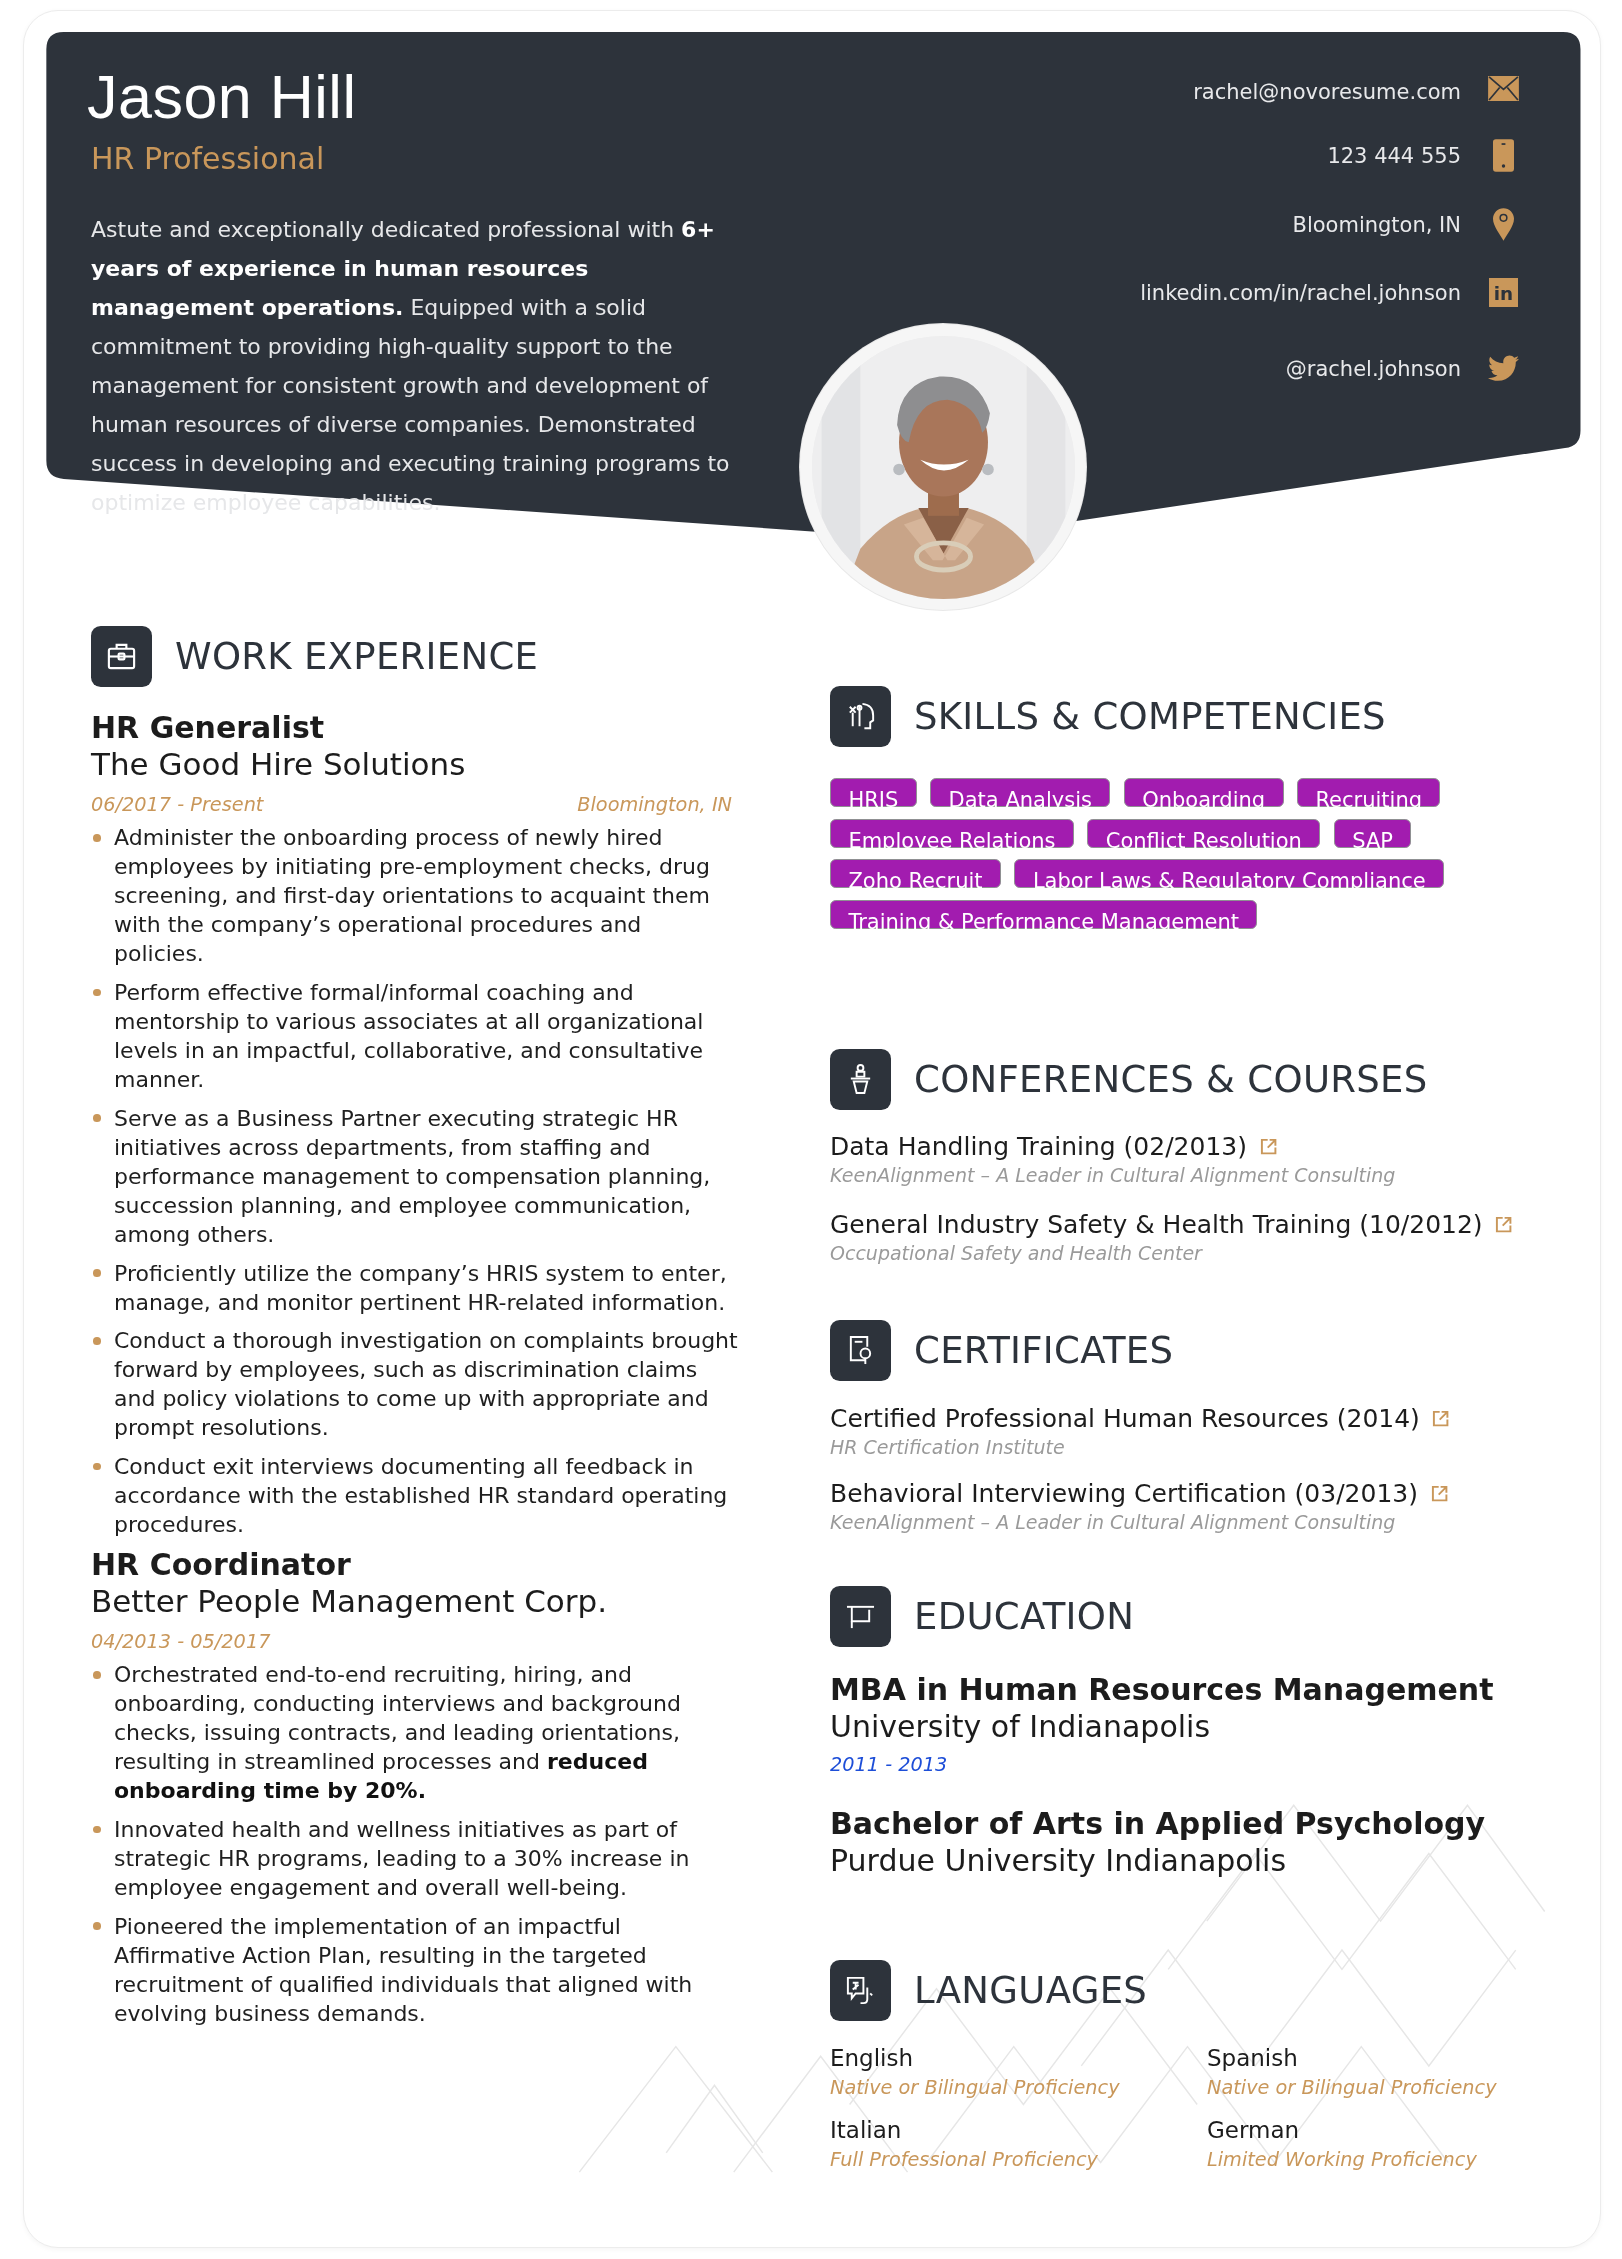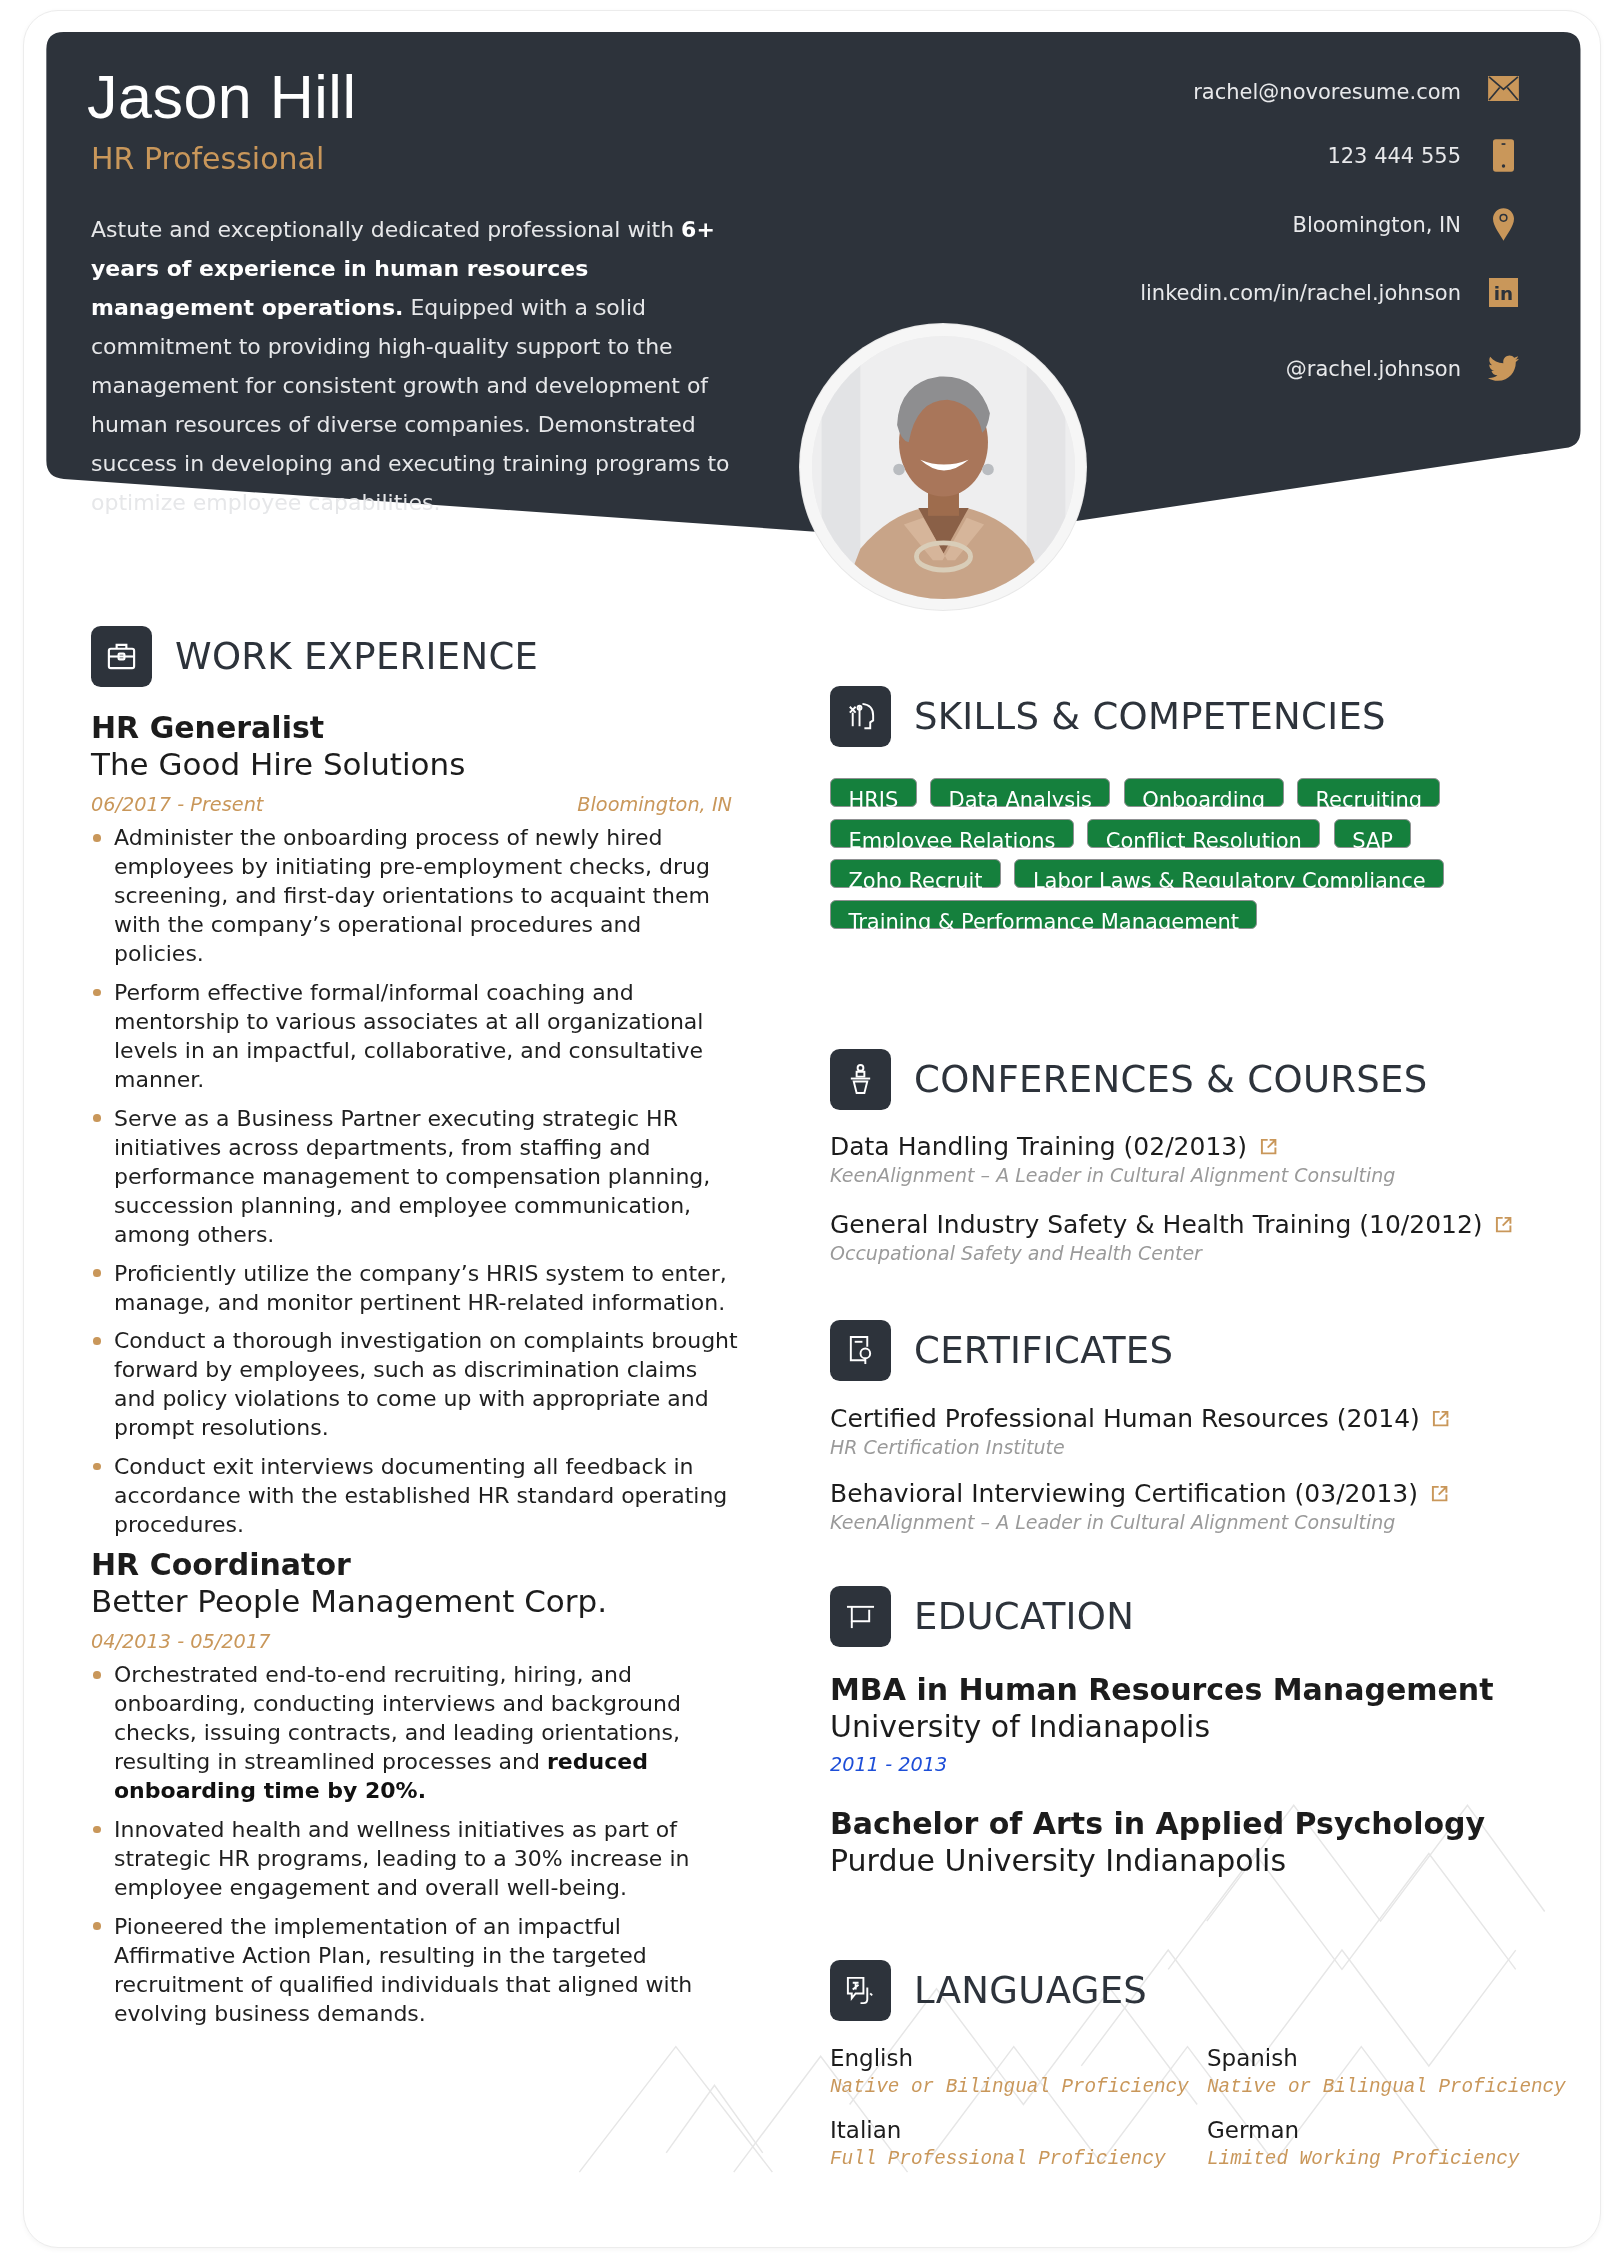--- a/index.html
+++ b/index.html
@@ -50,33 +50,33 @@
   .job-title { font-size: 30px; font-weight: 700; color: #1c1c1c; line-height: 37px; }
   .job-company { font-size: 31px; color: #1c1c1c; line-height: 37px; }
   .job-meta { display: flex; justify-content: space-between; font-size: 19.3px; font-style: italic; color: #c9975a; margin-top: 7.7px; line-height: 27px; width: 641px; }
   .bullets { list-style: none; margin-top: 5.8px; }
   .bullets li { position: relative; padding-left: 23px; font-size: 22px; line-height: 29px; color: #1f1f1f; margin-bottom: 9.7px; }
   .bullets li::before { content: ""; position: absolute; left: 1.9px; top: 10.6px; width: 7.7px; height: 7.7px; border-radius: 50%; background: #c9975a; }
   .bullets li b { font-weight: 700; color: #111; }
 
   .right-col { position: absolute; left: 830px; width: 734px; }
   .tags { display: flex; flex-wrap: wrap; gap: 11.6px 13.5px; width: 676px; }
-  .tag { background: #15803d; color: #ffffff; font-size: 21px; padding: 0 17.4px; height: 29px; line-height: 43px; border-radius: 5.8px; border: 1px solid #8f9092; }
+  .tag { background: #a21caf; color: #ffffff; font-size: 21px; padding: 0 17.4px; height: 29px; line-height: 43px; border-radius: 5.8px; border: 1px solid #8f9092; }
 
   .entry-title { font-size: 25px; color: #1c1c1c; line-height: 33px; display: flex; align-items: center; }
   .entry-sub { font-size: 19px; font-style: italic; color: #9a9a9a; line-height: 25px; }
   .ext-icon { margin-left: 11.6px; display: inline-flex; }
 
   .edu-degree { font-size: 30px; font-weight: 700; color: #1c1c1c; line-height: 37px; }
   .edu-school { font-size: 30px; color: #1c1c1c; line-height: 37px; }
   .edu-dates { font-size: 19.3px; font-style: italic; color: #1d4ed8; margin-top: 5.8px; line-height: 27px; }
 
   .lang-grid { display: grid; grid-template-columns: 377px 377px; row-gap: 13.5px; }
   .lang-name { font-size: 23px; color: #1c1c1c; line-height: 31px; }
-  .lang-level { font-size: 19.3px; font-style: italic; color: #c9975a; line-height: 27px; font-family: Liberation Mono, monospace; }
+  .lang-level { font-size: 19.3px; font-style: italic; color: #c9975a; line-height: 27px; }
 </style>
 </head>
 <body>
 
 <div class="page-card"></div>
 
 <svg class="pattern" viewBox="0 0 1680 2340">
   <g stroke="#e6e6e6" stroke-width="1.5" fill="none">
     <polyline points="1210,2040 1300,1920 1390,2040 1480,1920 1570,2040"></polyline>
     <polyline points="1250,1990 1340,1870 1430,1990 1520,1870 1600,1980"></polyline>

